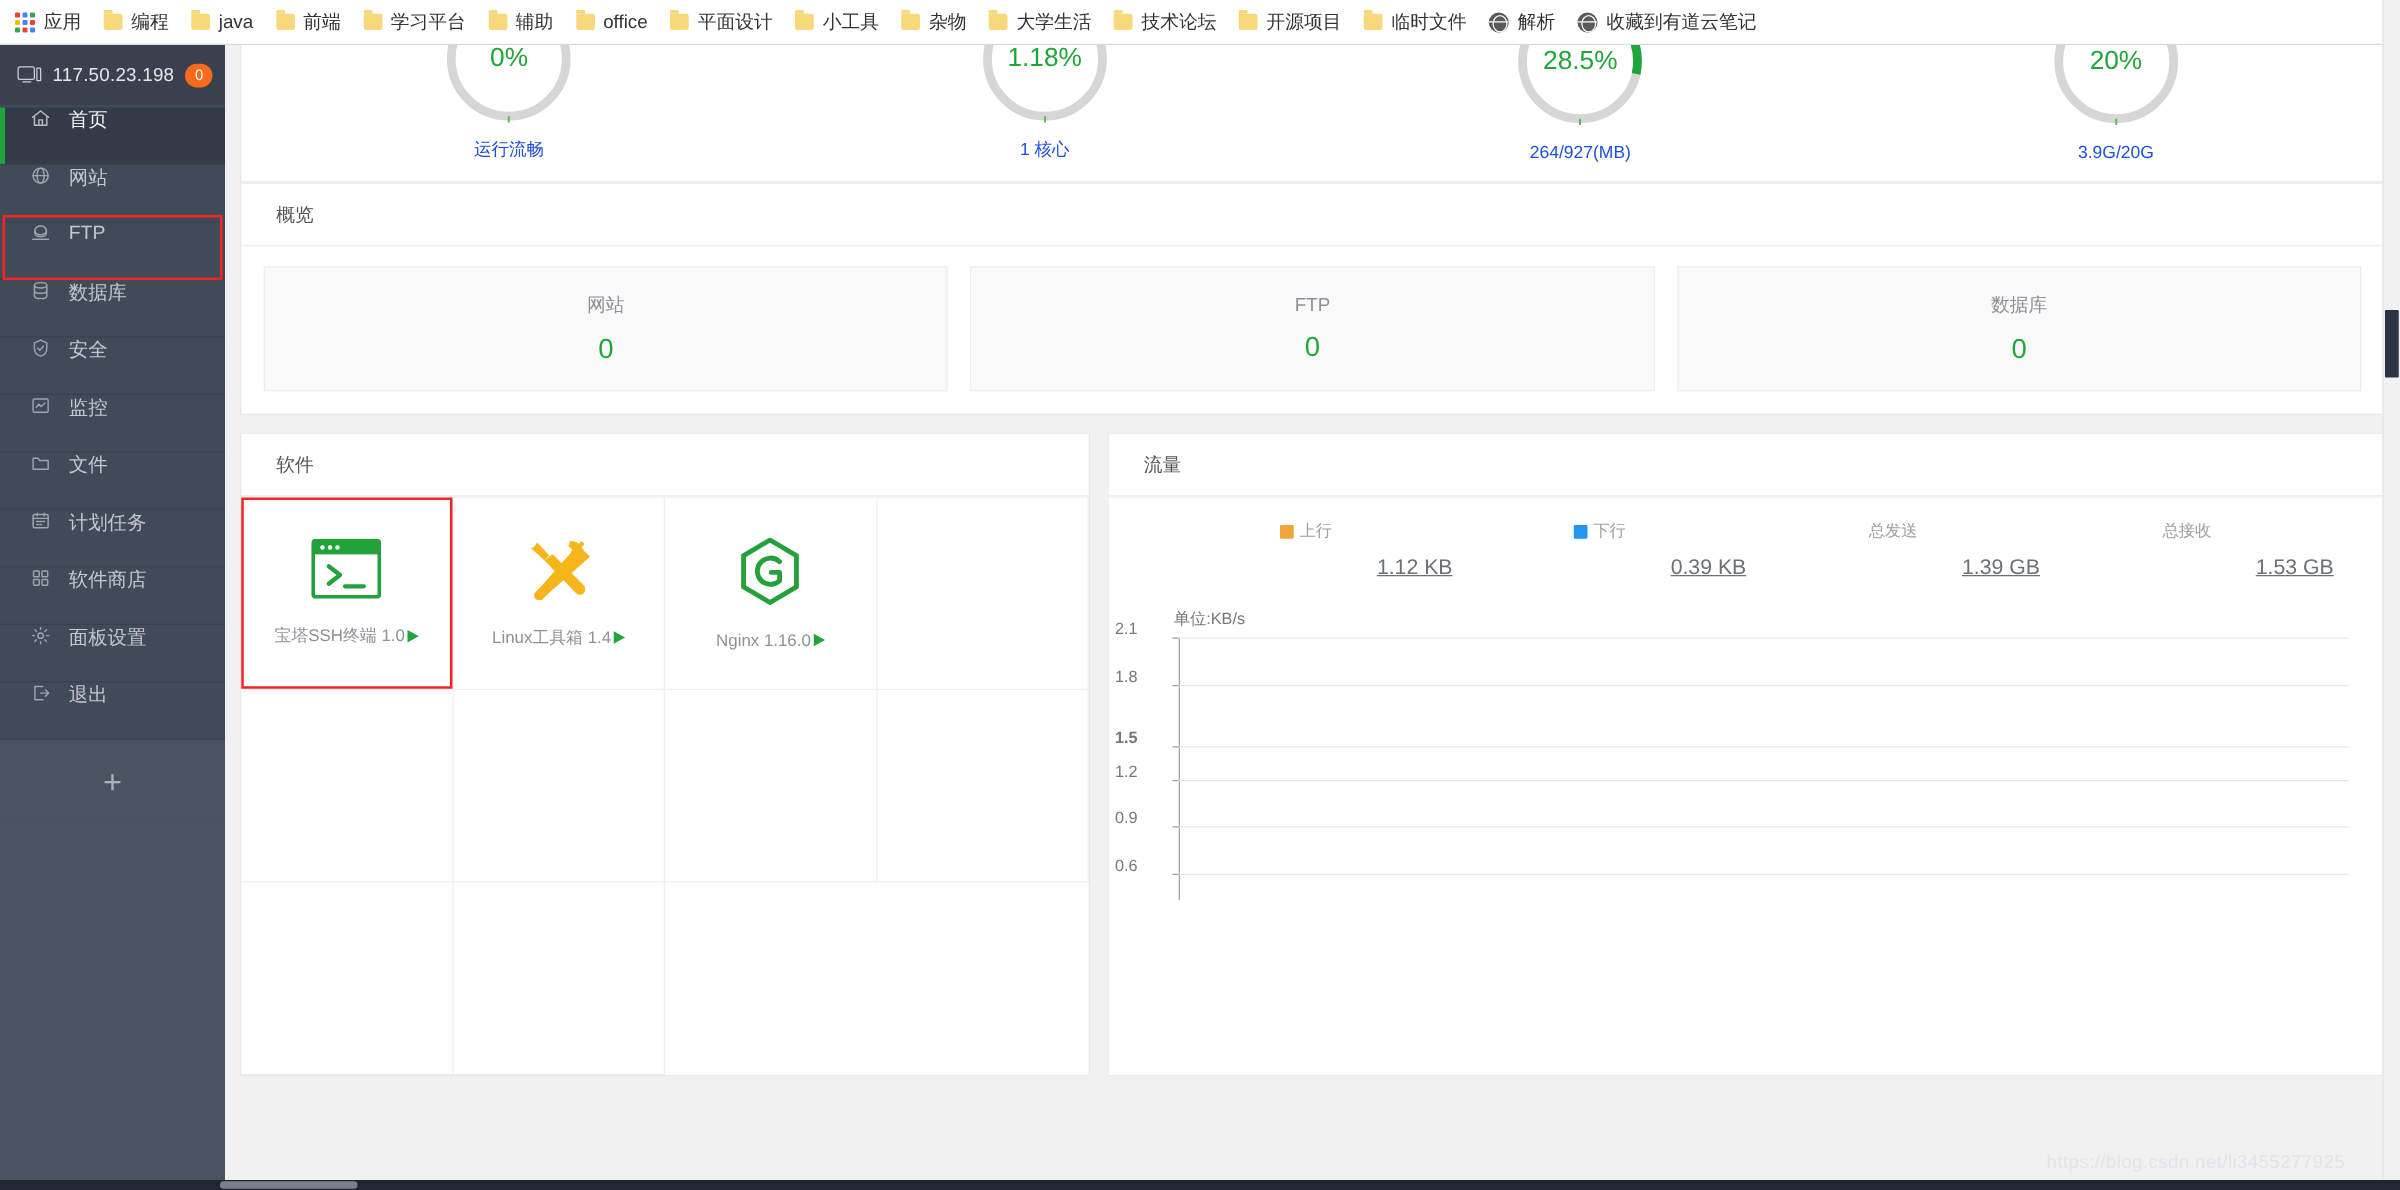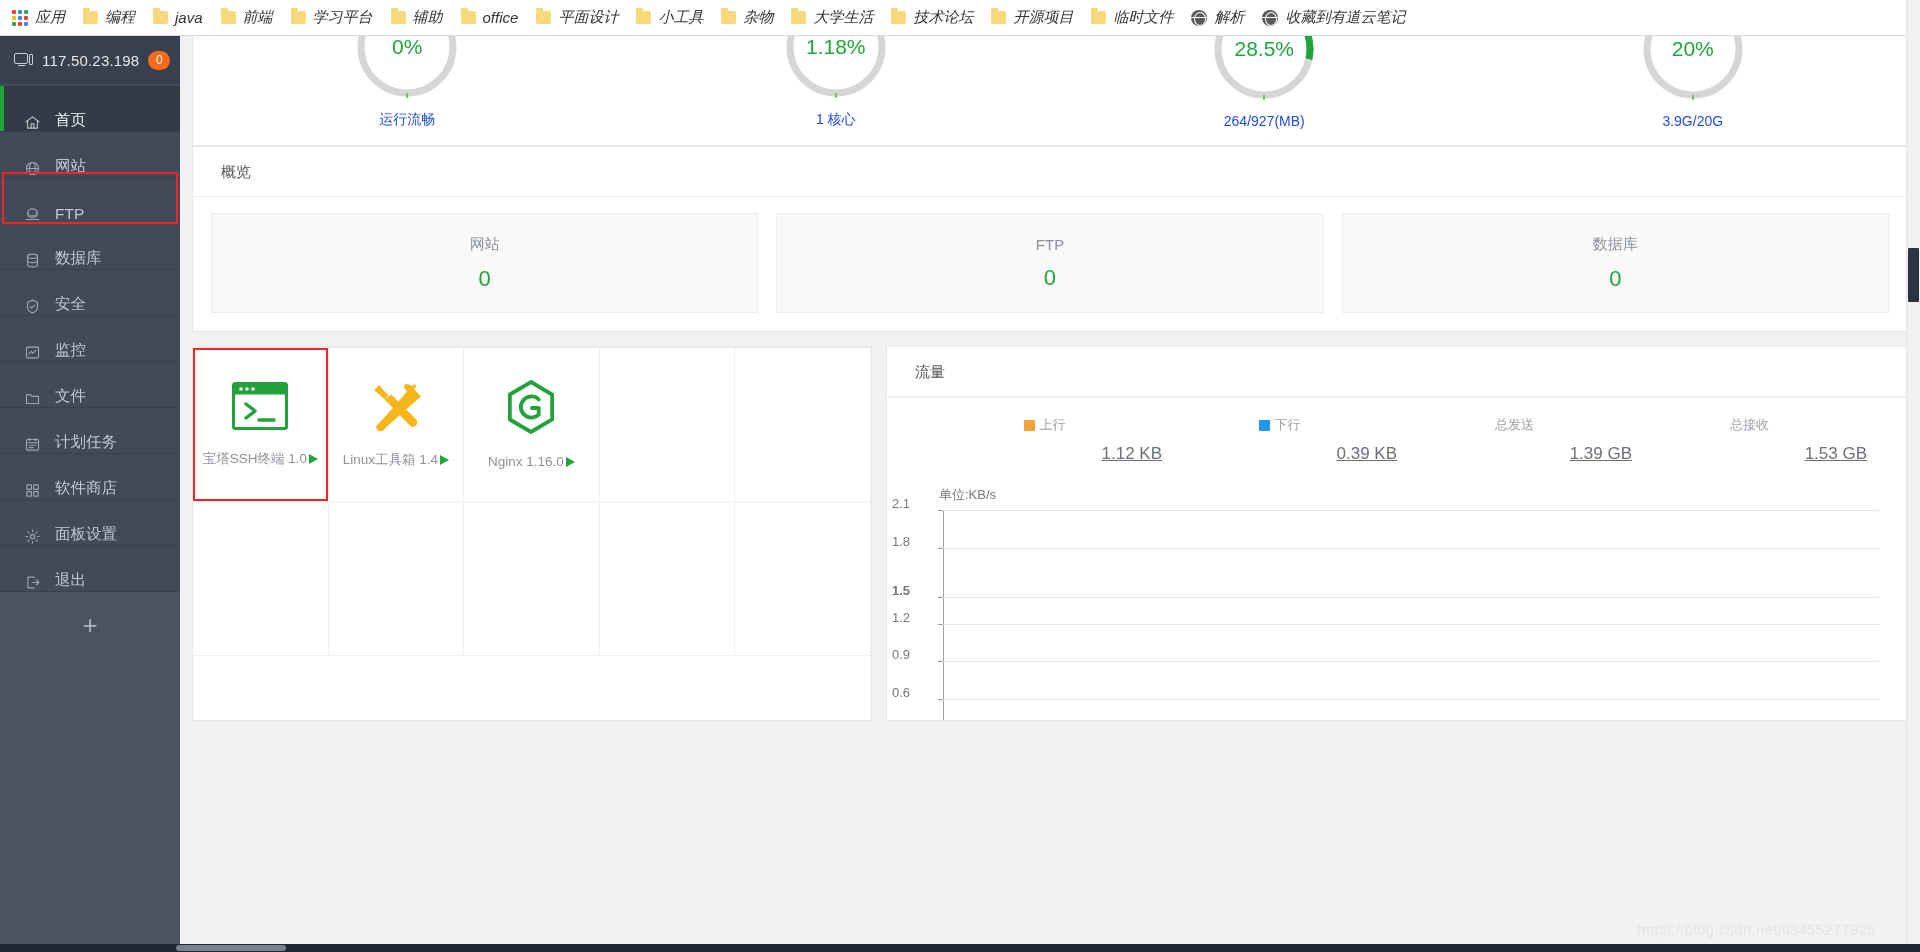--- a/index.html
+++ b/index.html
@@ -25,21 +25,20 @@
   .bm {
     display: flex;
     align-items: center;
     gap: 7px;
     padding: 3px 8px;
     border-radius: 3px;
     font-size: 15px;
     color: #333;
     cursor: default;
     flex: 0 0 auto;
-    font-style: italic;
   }
   .ico-apps {
     width: 16px; height: 16px;
     display: grid;
     grid-template-columns: repeat(3, 4px);
     grid-template-rows: repeat(3, 4px);
     gap: 2px;
   }
   .ico-apps i { display:block; width:4px; height:4px; border-radius:1px; }
   .ico-folder {
@@ -104,21 +103,21 @@
     background:#f96a1b; color:#fff;
     min-width:22px; height:19px;
     border-radius:10px;
     font-size:12px;
     display:flex;align-items:center;justify-content:center;
     padding:0 6px;
   }
   #nav { padding-top: 2px; }
   .nav-item{
     height: 46px;
-    display:flex; align-items:flex-end;
+    display:flex; align-items:flex-start;
     gap: 14px;
     padding-left: 24px;
     color: #c2c8d0;
     font-size: 15.5px;
     border-bottom: 1px solid #39414e;
     position: relative;
     cursor: default;
   }
   .nav-item .nav-ico{
     width:17px;height:17px;flex:0 0 auto;display:block;
@@ -203,21 +202,21 @@
   .ov-box .ov-label{ font-size:15px; color:#8d9298; }
   .ov-box .ov-value{ font-size:22px; color:#20a53a; }
 
   
   #bottom-row{ display:flex; gap:14px; align-items:stretch; }
   #software-card{ width:680px; flex:0 0 680px; background:#fff; border:1px solid #e7e7e7; }
   #traffic-card{ flex:1 1 auto; background:#fff; border:1px solid #e7e7e7; }
 
   #soft-grid{
     display:grid;
-    grid-template-columns: repeat(5, 1fr);
+    grid-template-columns: repeat(4, 1fr);
     grid-auto-rows: 154px;
     border-top:1px solid #eee;
   }
   .soft-cell{
     border-right:1px solid #f0f0f0;
     border-bottom:1px solid #f0f0f0;
     display:flex;flex-direction:column;align-items:center;justify-content:center;
     gap:16px;
     position:relative;
     cursor:default;
@@ -581,20 +580,21 @@
           <div class="ov-box">
             <div class="ov-label">数据库</div>
             <div class="ov-value">0</div>
           </div>
         </div>
     </div>
 
     <div id="bottom-row">
 
       <div id="software-card">
+        <div class="card-title">软件</div>
         <div id="soft-grid">
             <div class="soft-cell">
               <span><svg viewBox="0 0 56 48" width="56" height="48">
       <rect x="1.5" y="1.5" width="53" height="45" rx="2" fill="none" stroke="#23a23c" stroke-width="3"></rect>
       <rect x="1.5" y="1.5" width="53" height="11" fill="#23a23c"></rect>
       <circle cx="9" cy="7" r="1.8" fill="#fff"></circle>
                   <circle cx="15" cy="7" r="1.8" fill="#fff"></circle>
                   <circle cx="21" cy="7" r="1.8" fill="#fff"></circle>
       <path d="M14 22l9 7-9 7" fill="none" stroke="#23a23c" stroke-width="3.4" stroke-linecap="round" stroke-linejoin="round"></path>
       <path d="M27 38h15" stroke="#23a23c" stroke-width="3.4" stroke-linecap="round"></path>

